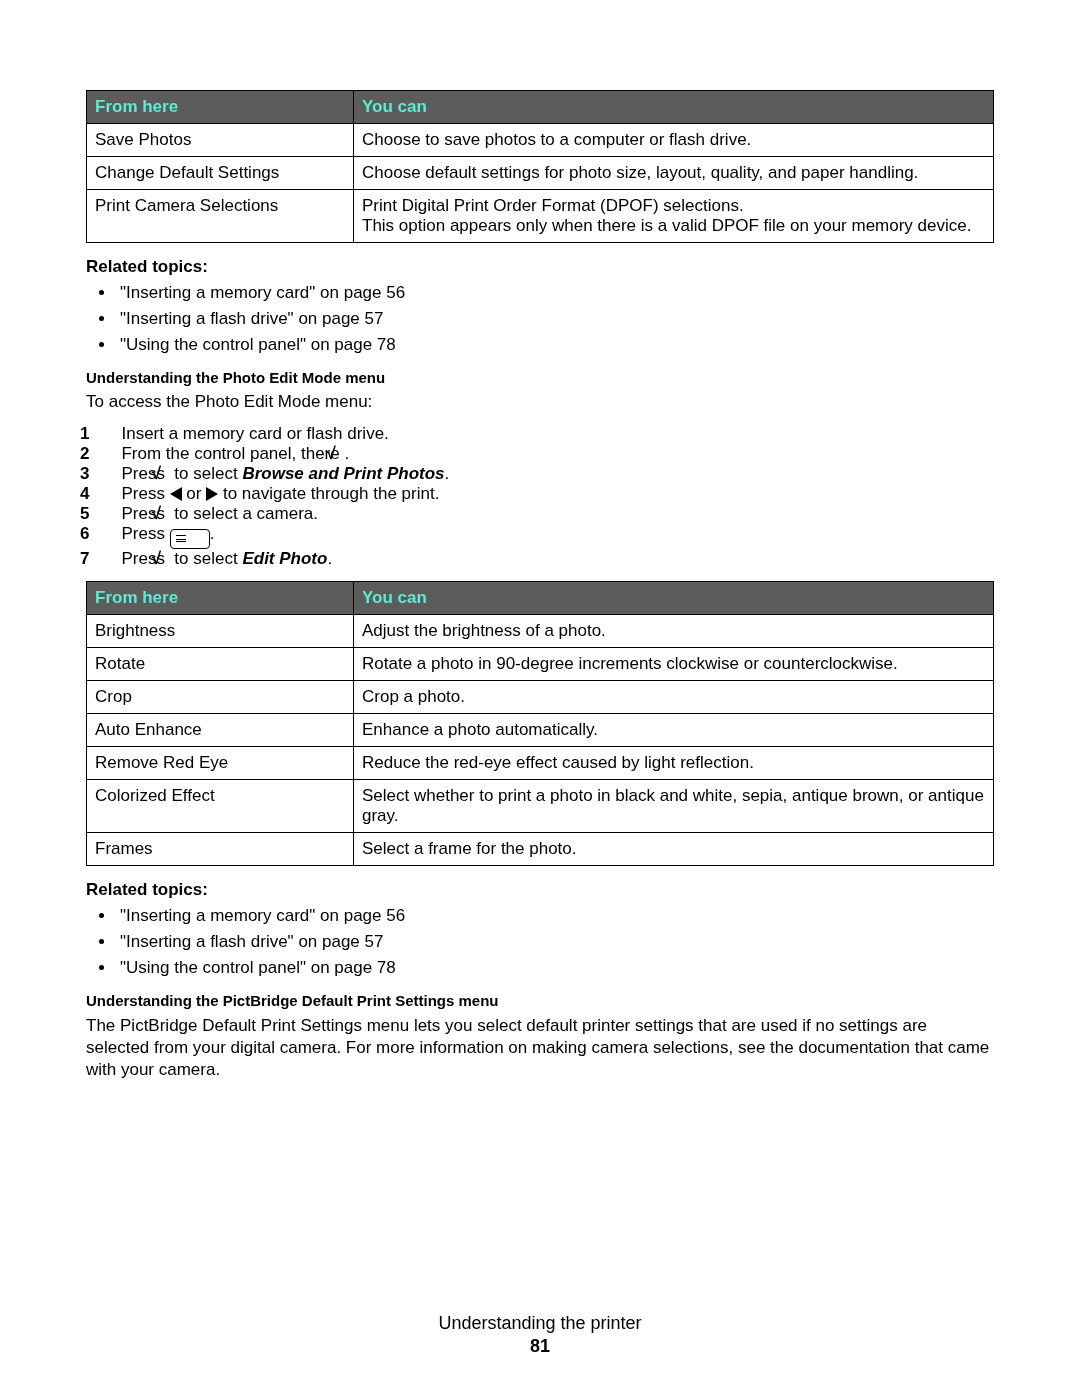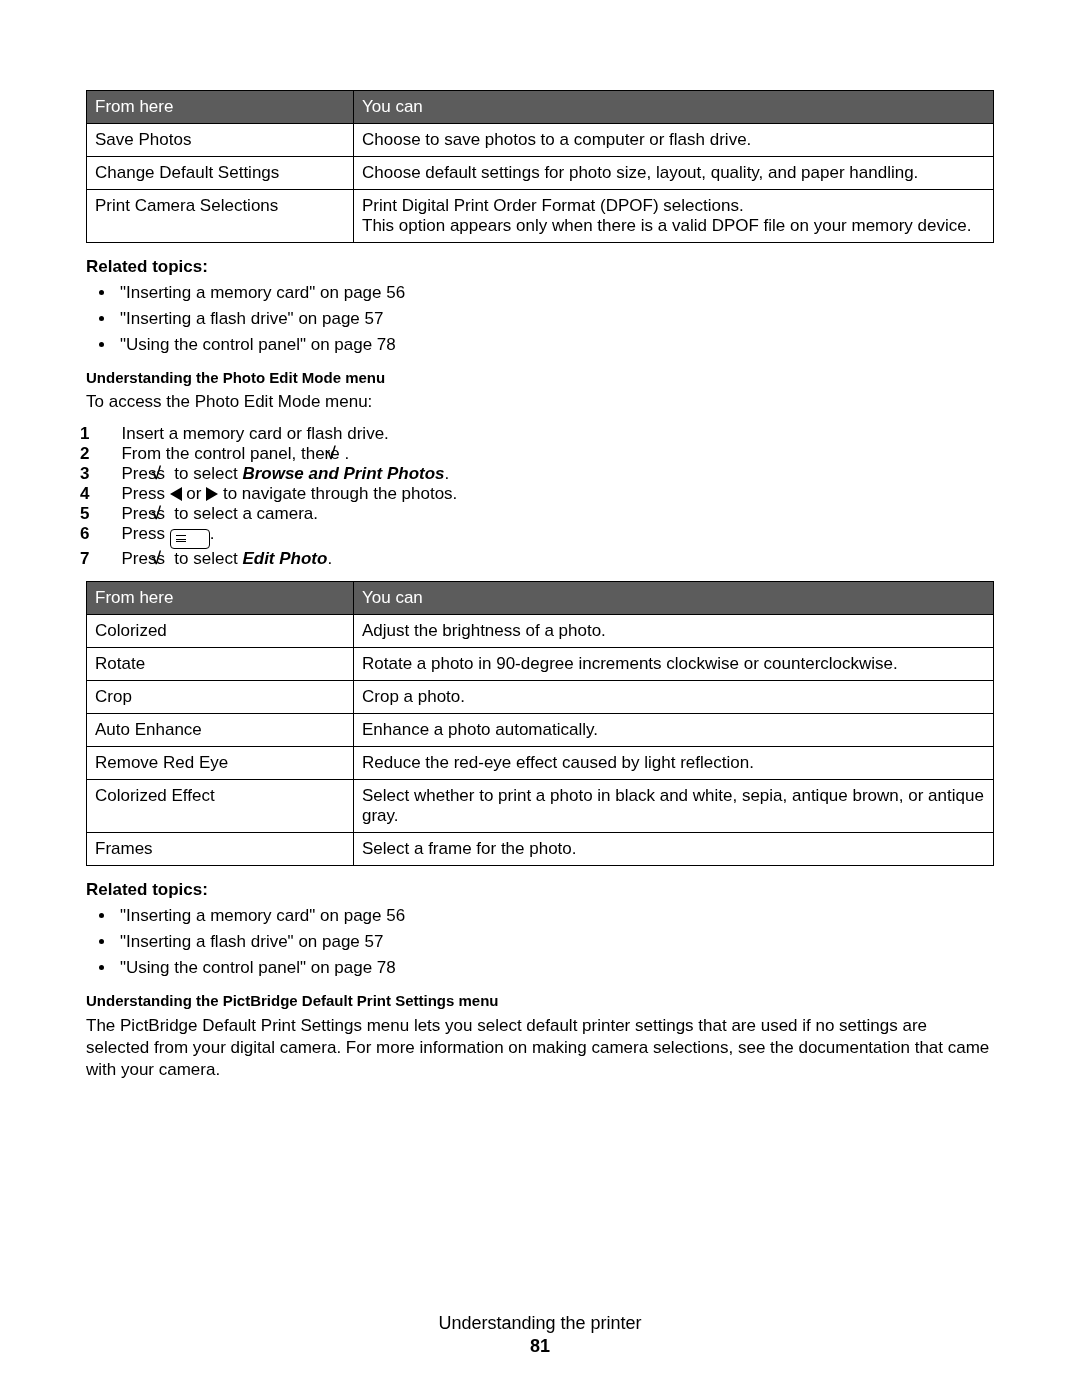--- a/index.html
+++ b/index.html
@@ -24,22 +24,22 @@
   }
   th, td {
     border: 1px solid #000;
     text-align: left;
     vertical-align: top;
     padding: 6px 8px 6px 8px;
     font-size: 17px;
   }
   th {
     background: #5c5c5c;
-    color: #ffffff;
-    font-weight: normal;
+    color: #5eead4;
+    font-weight: bold;
   }
   .col-from { width: 250px; }
   .related-heading {
     font-weight: bold;
     margin: 10px 0 6px 0;
   }
   ul.bullets {
     margin: 2px 0 14px 0;
     padding-left: 30px;
   }
@@ -175,36 +175,36 @@
     <li>"Using the control panel" on page 78</li>
   </ul>
 
   <div class="section-heading">Understanding the Photo Edit Mode menu</div>
   <div class="intro">To access the Photo Edit Mode menu:</div>
 
   <ol class="steps">
     <li><span class="num">1</span>&nbsp;&nbsp;<span>Insert a memory card or flash drive.</span></li>
     <li><span class="num">2</span>&nbsp;&nbsp;<span>From the control panel, there </span><span class="check-icon">√</span><span>.</span></li>
     <li><span class="num">3</span>&nbsp;&nbsp;<span>Press </span><span class="check-icon">√</span><span> to select </span><b>Browse and Print Photos</b><span>.</span></li>
-    <li><span class="num">4</span>&nbsp;&nbsp;<span>Press </span><span class="tri-left"></span><span> or </span><span class="tri-right"></span><span> to navigate through the photos.</span></li>
+    <li><span class="num">4</span>&nbsp;&nbsp;<span>Press </span><span class="tri-left"></span><span> or </span><span class="tri-right"></span><span> to navigate through the print.</span></li>
     <li><span class="num">5</span>&nbsp;&nbsp;<span>Press </span><span class="check-icon">√</span><span> to select a camera.</span></li>
     <li><span class="num">6</span>&nbsp;&nbsp;<span>Press </span><span class="menu-btn"><span class="menu-lines"></span></span><span>.</span></li>
     <li><span class="num">7</span>&nbsp;&nbsp;<span>Press </span><span class="check-icon">√</span><span> to select </span><b>Edit Photo</b><span>.</span></li>
   </ol>
 
   <table>
     <thead>
       <tr>
         <th class="col-from">From here</th>
         <th>You can</th>
       </tr>
     </thead>
     <tbody>
       <tr>
-        <td>Colorized</td>
+        <td>Brightness</td>
         <td>Adjust the brightness of a photo.</td>
       </tr>
       <tr>
         <td>Rotate</td>
         <td>Rotate a photo in 90-degree increments clockwise or counterclockwise.</td>
       </tr>
       <tr>
         <td>Crop</td>
         <td>Crop a photo.</td>
       </tr>

